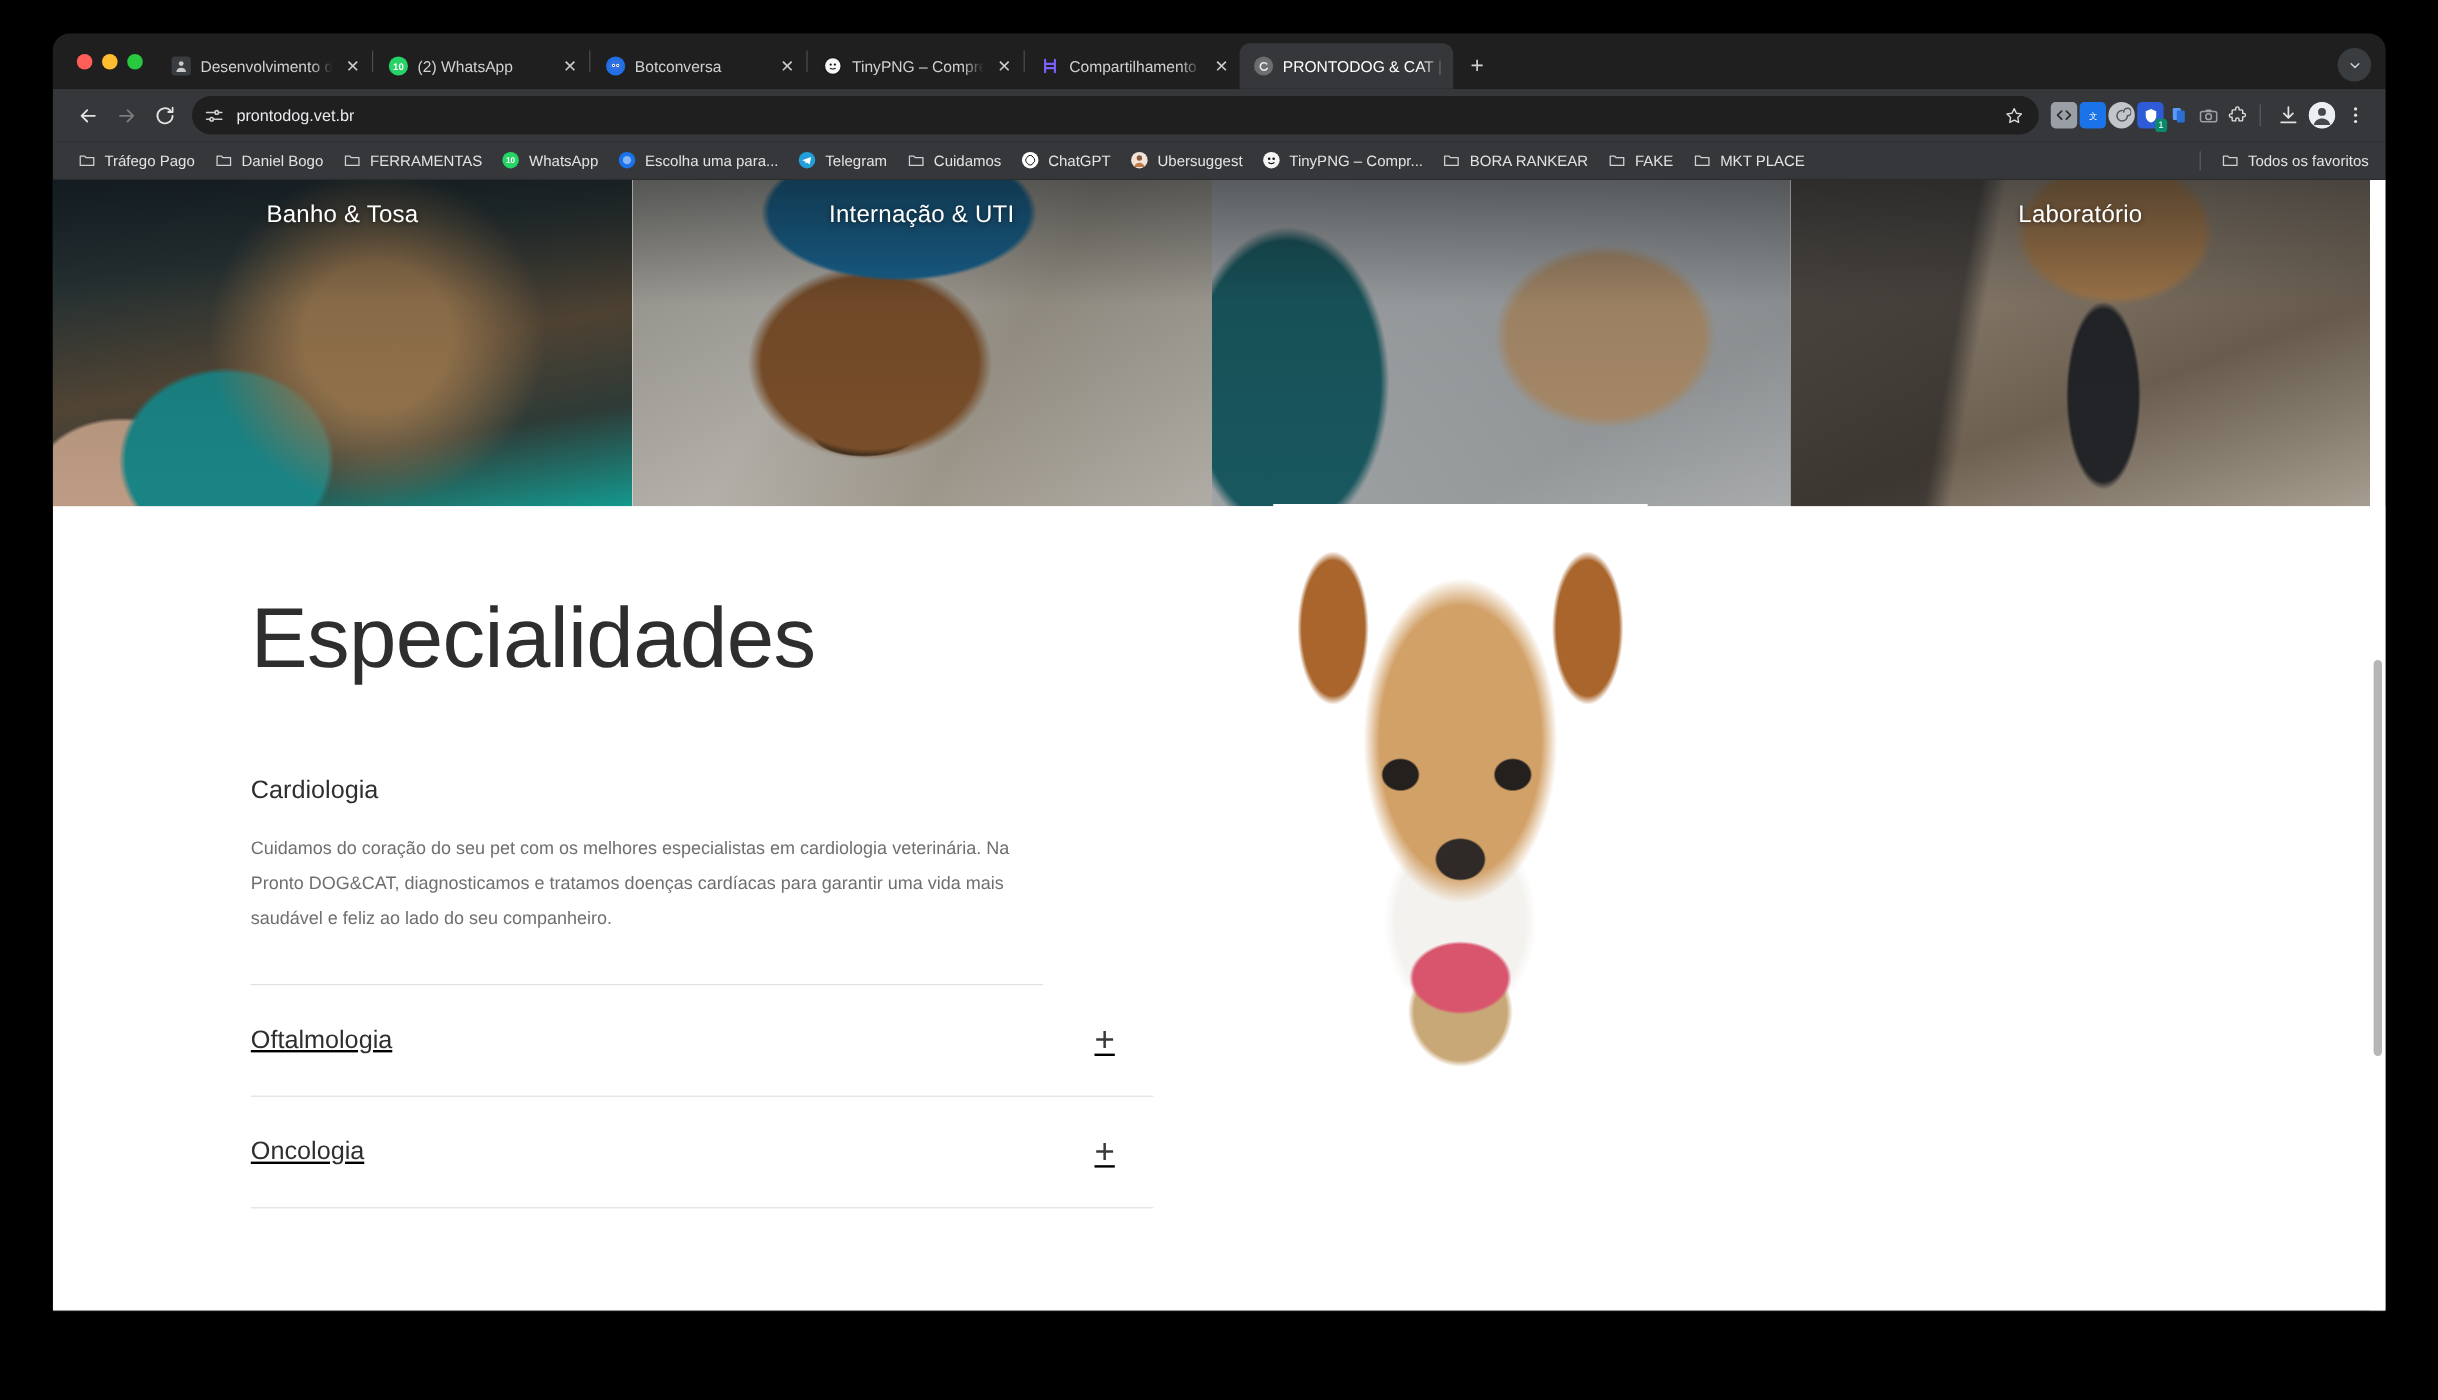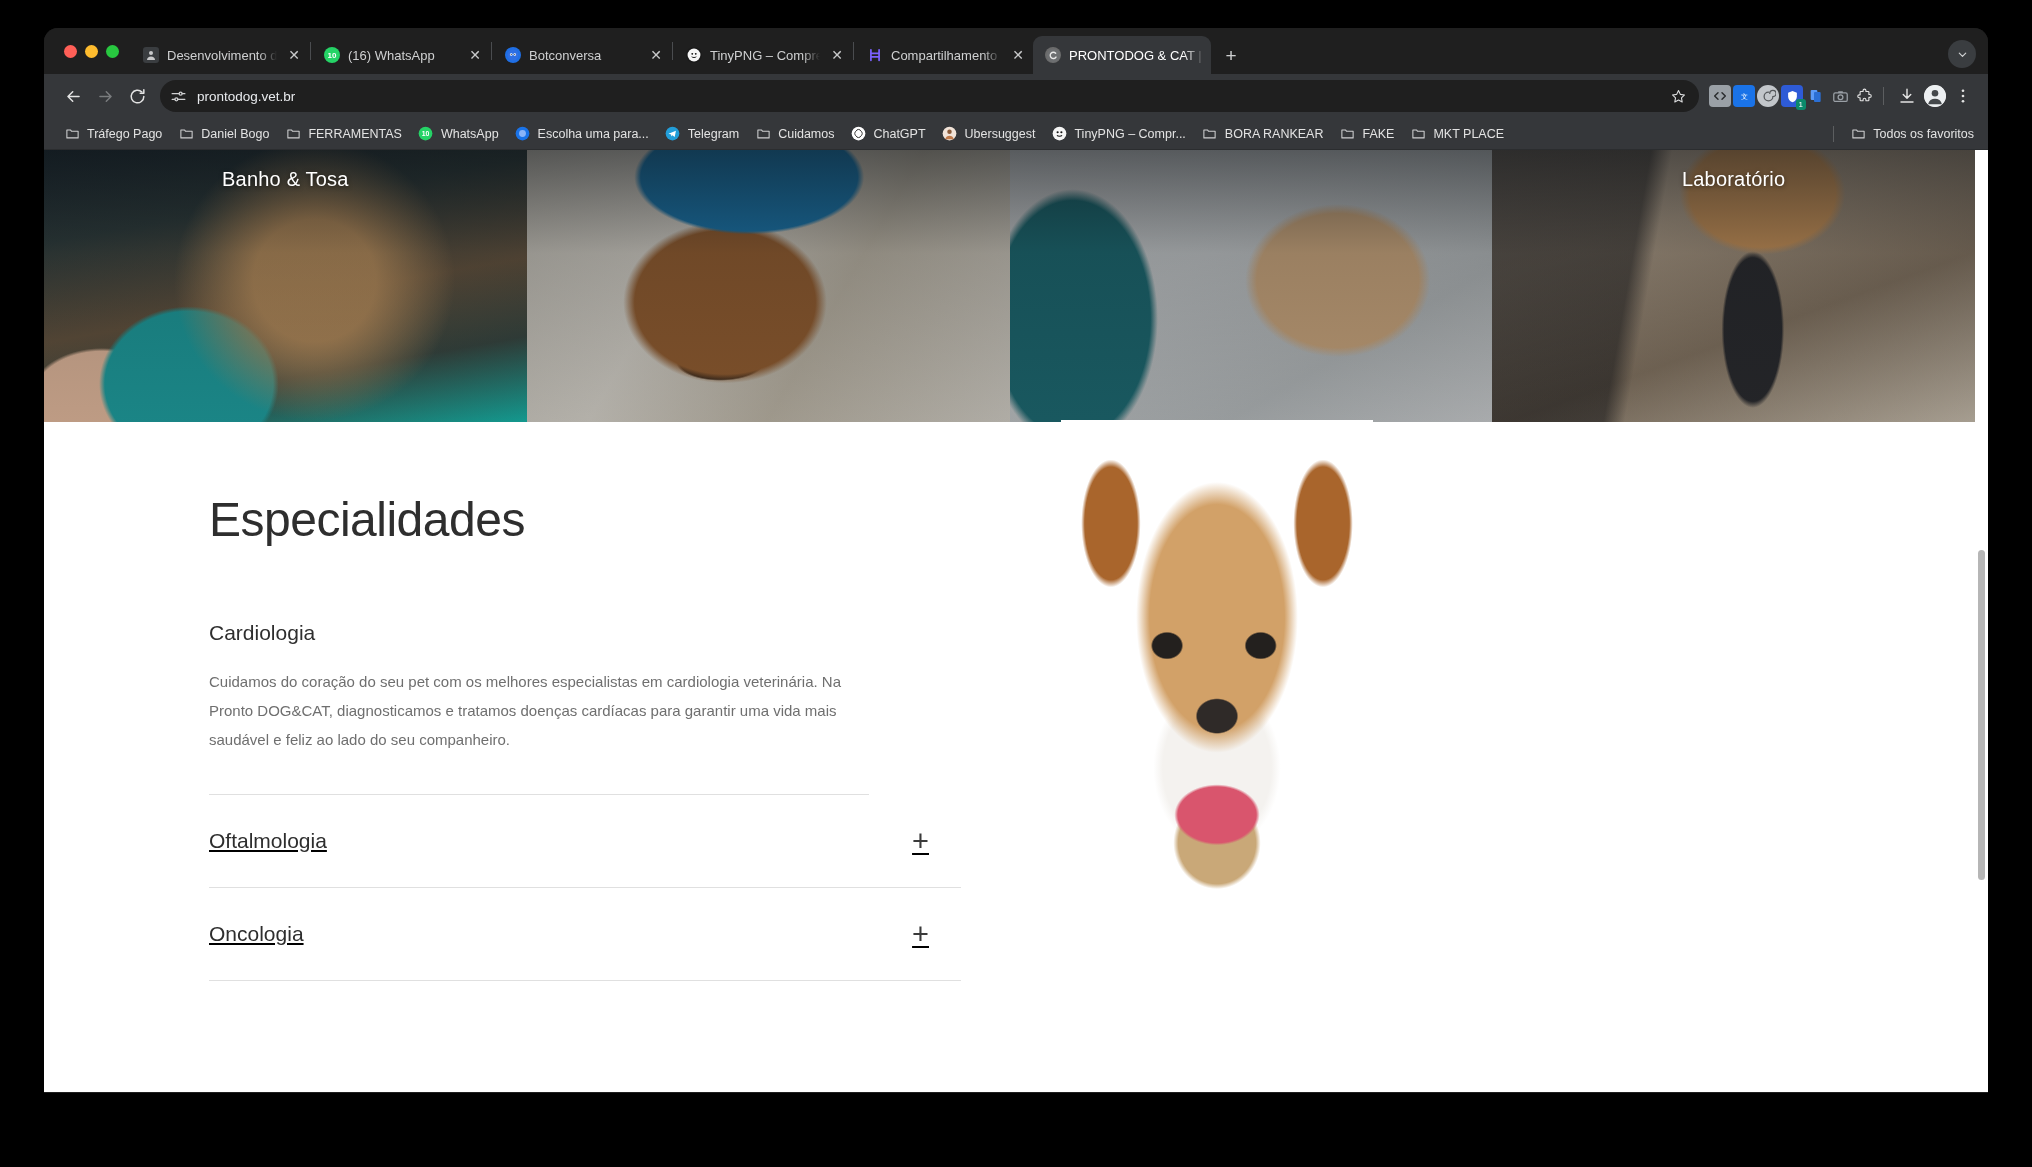--- a/index.html
+++ b/index.html
@@ -237,21 +237,21 @@
     padding-top: 70px;
   }
   #content-inner {
     position: relative;
     width: 1630px;
     margin: 0 auto;
     display: flex;
   }
   #col-left { width: 760px; padding-left: 8px; flex: none; }
   #page-title {
-    font-size: 48px;
+    font-size: 71px;
     font-weight: 400;
     color: #2e2e2e;
     letter-spacing: -.5px;
     margin-bottom: 74px;
   }
   .acc-item { border-bottom: 1px solid #e0e0e0; }
   .acc-item:first-of-type { border-bottom: none; }
   .acc-head {
     display: flex; align-items: center; justify-content: space-between;
     padding: 0 32px 0 0;
@@ -342,21 +342,21 @@
       </span>
       <span class="tab-title">Desenvolvimento de Site e La</span>
       <span class="tab-close">✕</span>
     </div>
     <div class="tab-sep"></div>
 
     <div class="tab">
       <span class="favicon fi-wa">
         <span>10</span>
       </span>
-      <span class="tab-title">(16) WhatsApp</span>
+      <span class="tab-title">(2) WhatsApp</span>
       <span class="tab-close">✕</span>
     </div>
     <div class="tab-sep"></div>
 
     <div class="tab">
       <span class="favicon fi-bot">
         <svg width="12" height="12" viewBox="0 0 24 24">
             <circle cx="12" cy="12" r="11" fill="#2f6fe4"></circle>
             <circle cx="8.5" cy="11" r="2.6" fill="#fff"></circle>
             <circle cx="15.5" cy="11" r="2.6" fill="#fff"></circle>
@@ -659,20 +659,21 @@
 
       <div class="svc">
         <div class="photo photo-groom"></div>
         <div class="scrim"></div>
         <div class="label">Banho &amp; Tosa</div>
       </div>
 
       <div class="svc">
         <div class="photo photo-uti"></div>
         <div class="scrim"></div>
+        <div class="label">Internação &amp; UTI</div>
       </div>
 
       <div class="svc">
         <div class="photo photo-consulta"></div>
         <div class="scrim"></div>
       </div>
 
       <div class="svc">
         <div class="photo photo-lab"></div>
         <div class="scrim"></div>

